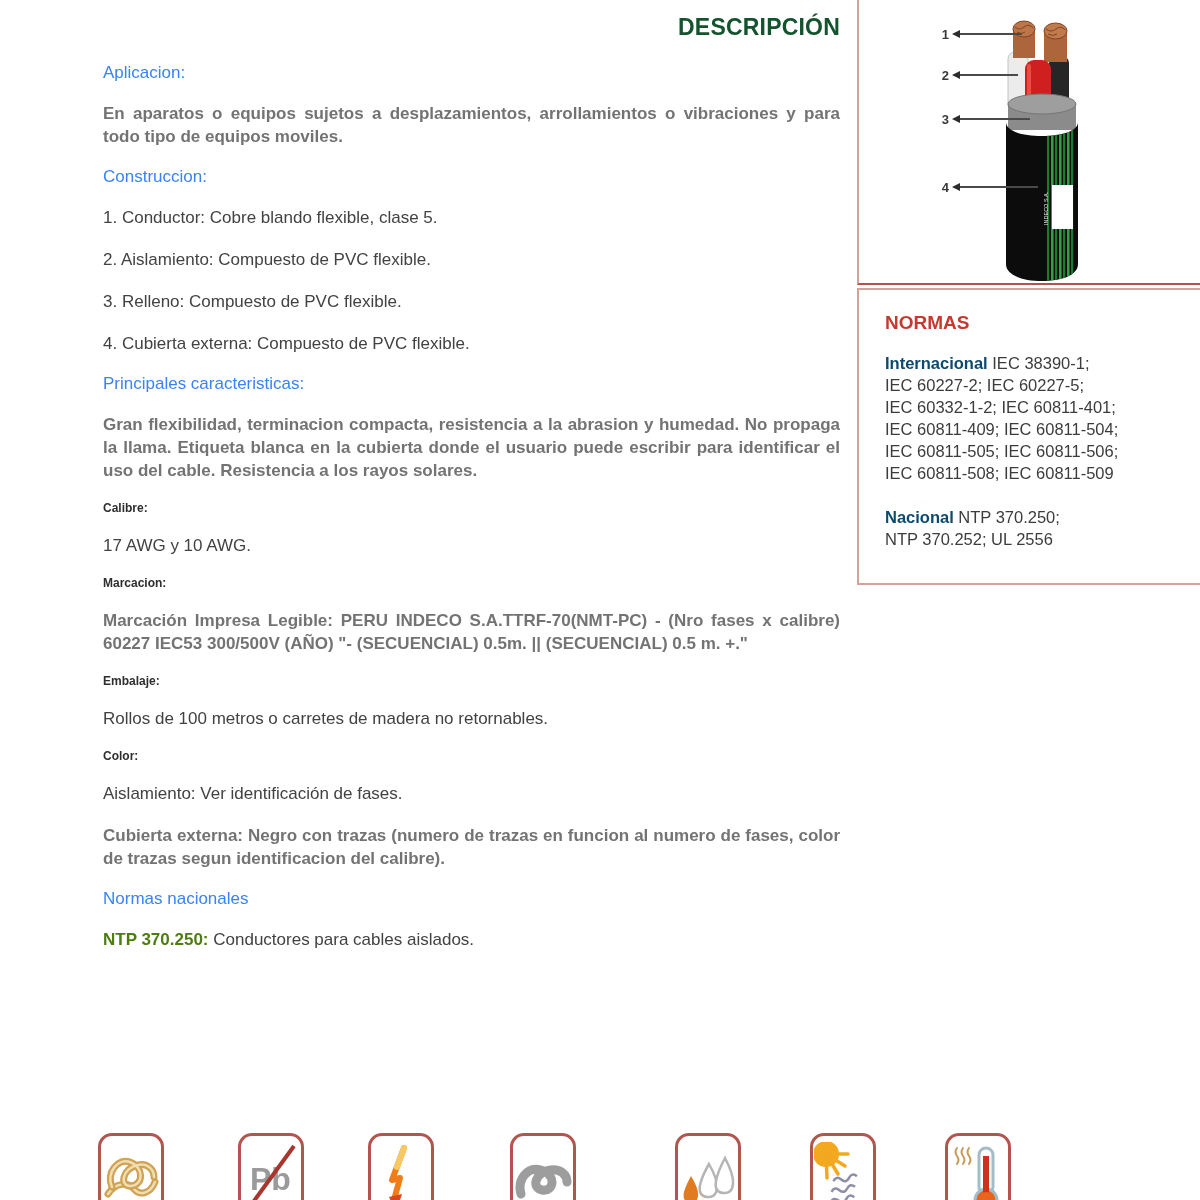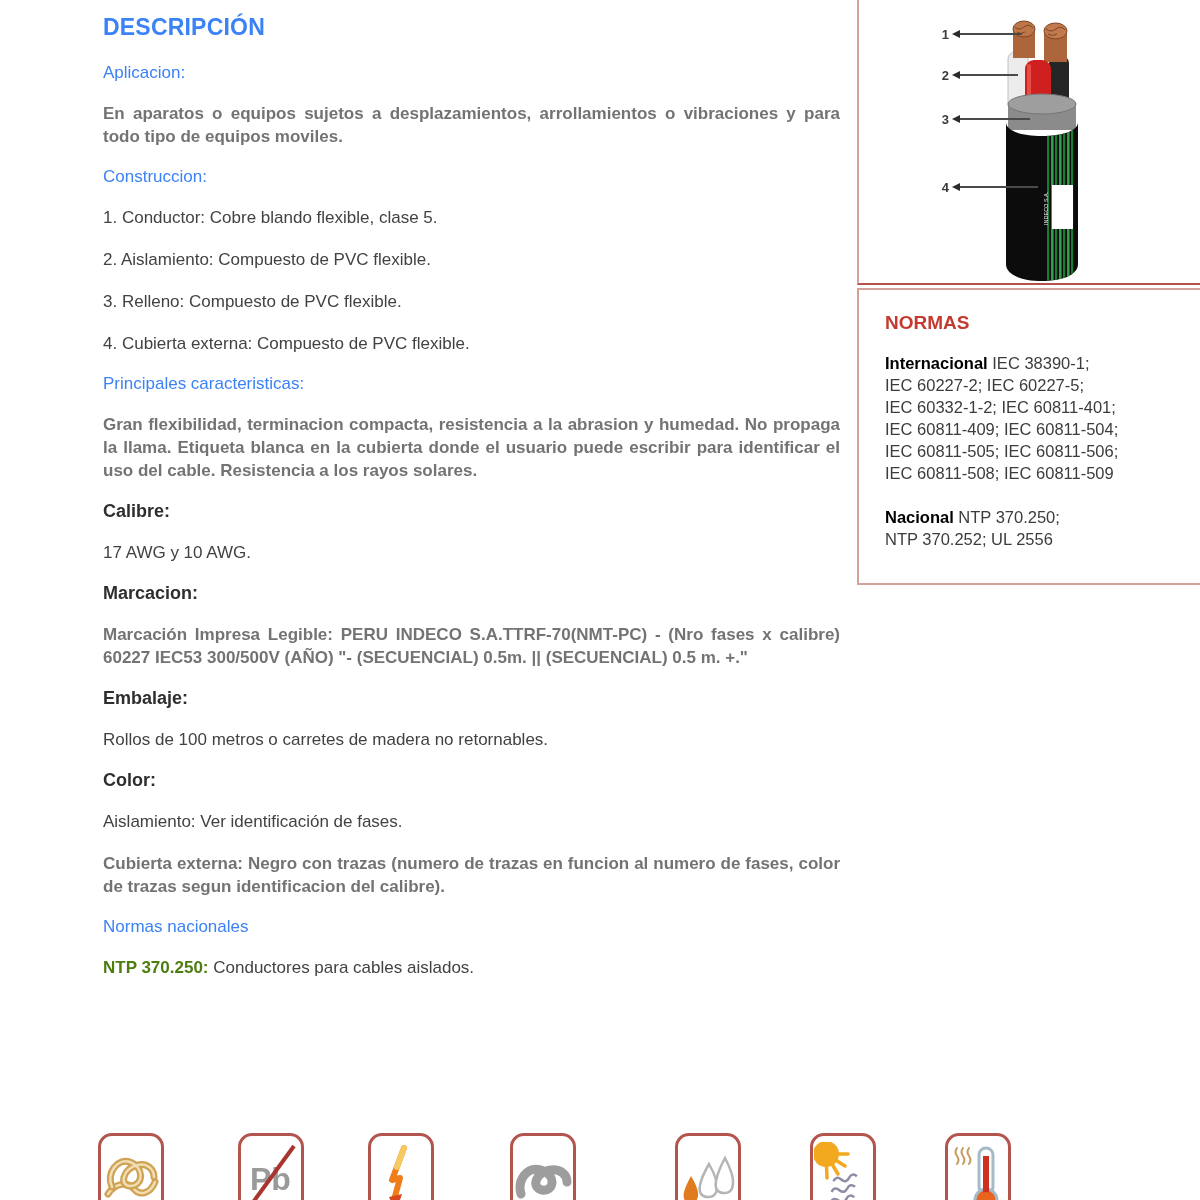--- a/index.html
+++ b/index.html
@@ -2,42 +2,42 @@
 <html><head>
 <meta charset="utf-8">
 <style>
   html,body{margin:0;padding:0;background:#fff;}
   #page{
     position:relative;width:1200px;height:1200px;overflow:hidden;background:#ffffff;
     font-family:"Liberation Sans", sans-serif;color:#3f3f3f;
   }
   
   .left-col{position:absolute;left:103px;top:14px;width:737px;}
-  .doc-title{font-size:23px;font-weight:bold;color:#3b82f6;margin:0 0 22px 0;letter-spacing:.2px;}
+  .doc-title{font-size:23px;font-weight:bold;color:#14532d;margin:0 0 22px 0;letter-spacing:.2px;text-align:right;}
   .red-label{font-size:17px;color:#3b82f6;margin:0 0 19px 0;font-weight:normal;}
-  .bold-label{font-size:18px;color:#2e2e2e;margin:16px 0 19px 0;font-weight:bold;}
+  .bold-label{font-size:12px;color:#2e2e2e;margin:16px 0 19px 0;font-weight:bold;}
   .body-p{font-size:17px;line-height:23px;margin:0 0 19px 0;text-align:justify;color:#737373;font-weight:bold;}
   .body-line{font-size:17px;line-height:23px;margin:0 0 19px 0;color:#424242;}
   .construccion-list{list-style:none;margin:0;padding:0;}
   .construccion-list li{font-size:17px;line-height:23px;margin:0 0 19px 0;color:#424242;}
   .ntp-strong{font-weight:bold;color:#4d7c0f;}
   
   .figure-box{
     position:absolute;left:857px;top:-12px;width:360px;height:297px;
     border:2px solid #d4a29b;border-bottom:2px solid #b4534e;background:#fff;box-sizing:border-box;
   }
   .normas-box{
     position:absolute;left:857px;top:288px;width:360px;height:297px;
     border:2px solid #d4a29b;background:#fff;box-sizing:border-box;
   }
   .normas-inner{padding:22px 10px 0 26px;}
   .normas-title{font-size:19px;font-weight:bold;color:#c43a2e;margin:0 0 18px 0;}
   .normas-text{font-size:16.5px;line-height:22px;color:#3c3c3c;margin:0 0 22px 0;}
   .normas-text .line{display:block;}
-  .normas-strong{font-weight:bold;color:#000000;text-align:center;}
+  .normas-strong{font-weight:bold;color:#0c4a6e;text-align:center;}
   
   .cable-svg{position:absolute;left:1003px;top:16px;}
   .callout{position:absolute;display:flex;align-items:center;height:16px;}
   .callout .num{font-size:13px;font-weight:bold;color:#3a3a3a;width:11px;text-align:right;margin-right:3px;}
   .callout .arrowhead{width:0;height:0;border-top:4px solid transparent;border-bottom:4px solid transparent;border-right:8px solid #2b2b2b;}
   .callout .line{height:2px;background:#4a4a4a;}
   
   .foot-icon{
     position:absolute;top:1133px;width:66px;height:88px;border:3px solid #b2554e;border-radius:14px;
     background:#fff;box-sizing:border-box;display:flex;align-items:flex-start;justify-content:center;padding-top:6px;

